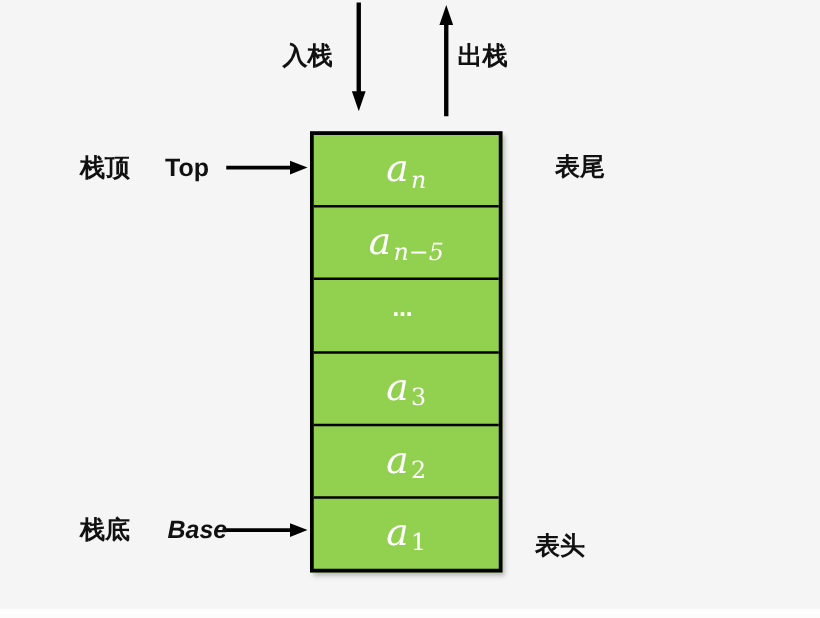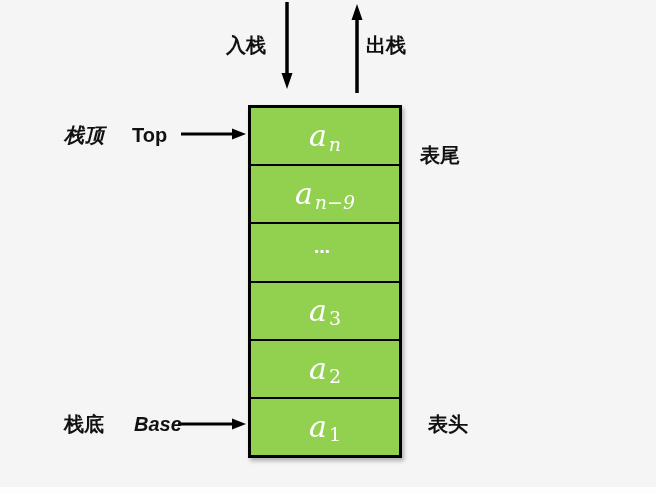--- a/index.html
+++ b/index.html
@@ -29,26 +29,26 @@
   .label {
     position: absolute;
     font-weight: 700;
     font-size: 20px;
     line-height: 22px;
     color: var(--label-text, #111);
     white-space: nowrap;
   }
   .lbl-push { left: 226px; top: 34px; }
   .lbl-pop  { left: 366px; top: 34px; text-align: center; }
-  .lbl-top-cn  { left: 64px;  top: 124px; font-style: italic; }
+  .lbl-top-cn  { left: 64px;  top: 124px; }
   .lbl-top-en  { left: 132px; top: 124px; text-align: center; }
-  .lbl-tail    { left: 420px; top: 123px; margin-top: 21px; }
+  .lbl-tail    { left: 444px; top: 123px; }
   .lbl-base-cn { left: 64px;  top: 413px; font-family: Liberation Serif, serif; }
   .lbl-base-en { left: 134px; top: 413px; font-style: italic; }
-  .lbl-head    { left: 428px; top: 413px; }
+  .lbl-head    { left: 428px; top: 426px; }
 
   .stack {
     position: absolute;
     left: 248px; top: 105px;
     width: 148px; height: 347px;
     background: var(--cell-fill, #92D050);
     border: 3px solid var(--stroke, #000);
     box-shadow: 2px 3px 4px rgba(0,0,0,0.28);
     display: flex;
     flex-direction: column;
@@ -133,21 +133,21 @@
   <div class="label lbl-base-en">Base</div>
   <div class="label lbl-head">表头</div>
 
   <div class="stack">
     <div class="cell">
       <span class="base">a</span>
         <span class="sub">n</span>
     </div>
     <div class="cell">
       <span class="base">a</span>
-        <span class="sub">n−9</span>
+        <span class="sub">n−5</span>
     </div>
     <div class="cell">
       <span class="base">…</span>
         <span class="sub"></span>
     </div>
     <div class="cell">
       <span class="base">a</span>
         <span class="sub">3</span>
     </div>
     <div class="cell">

